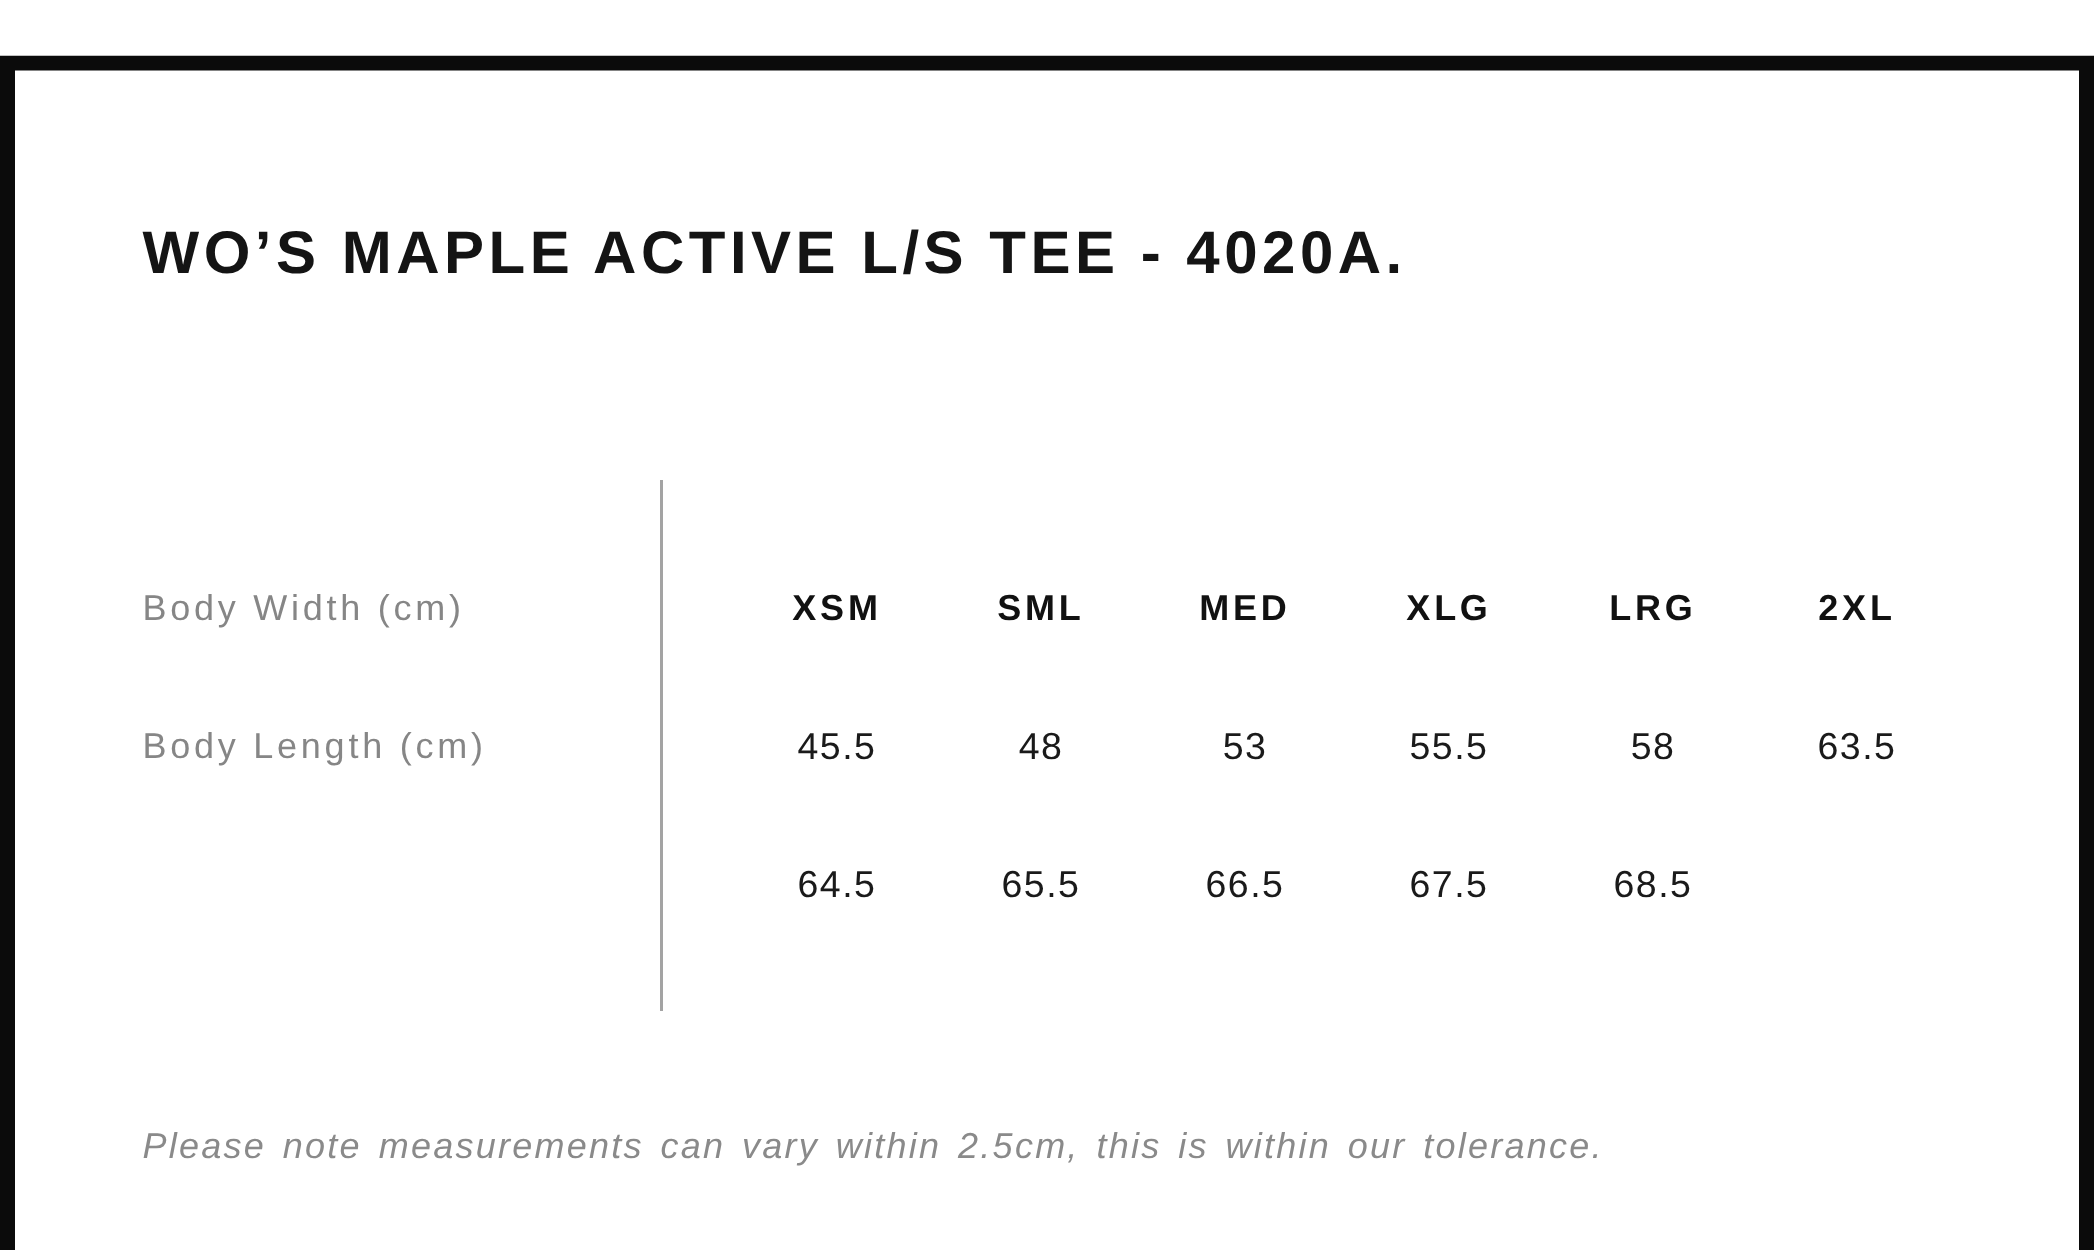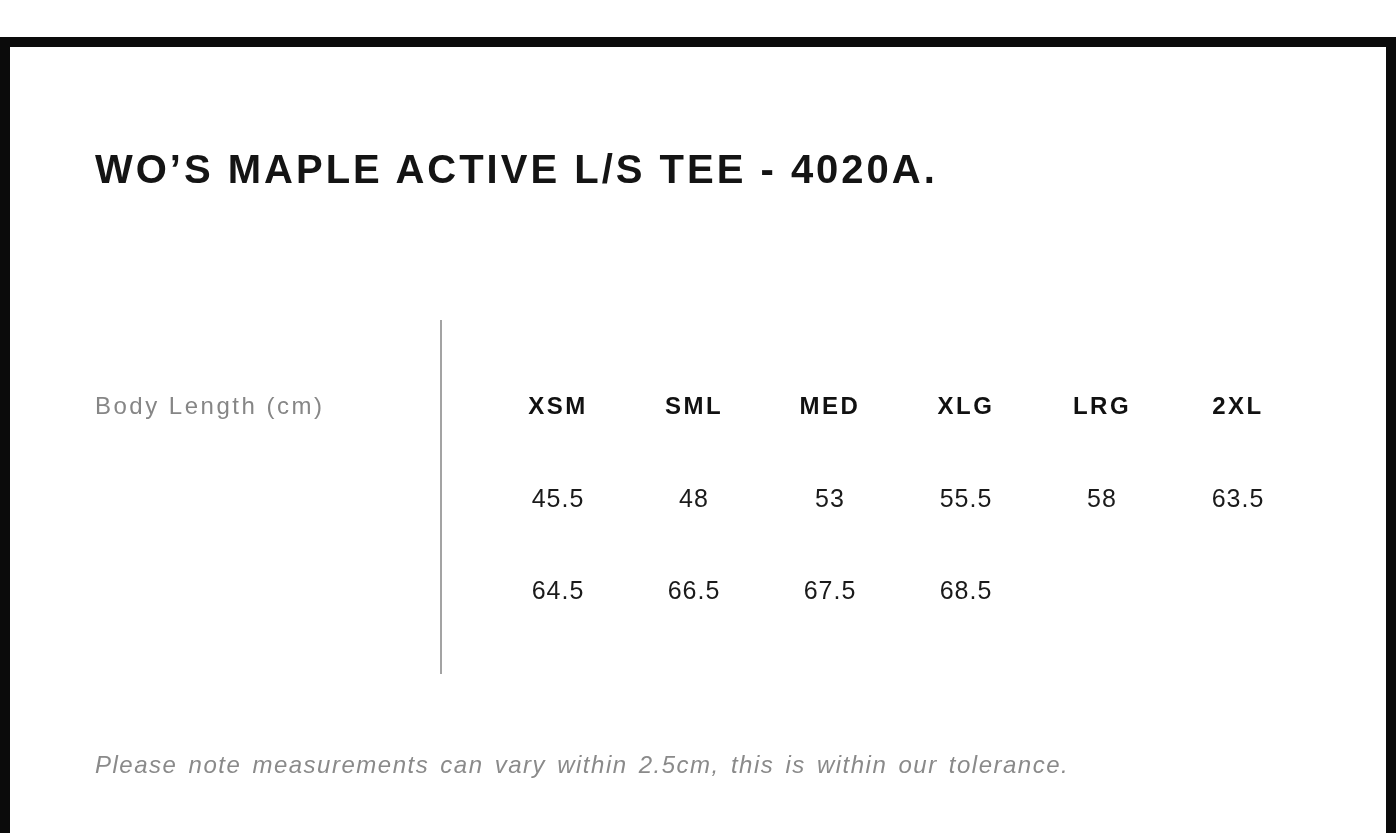--- a/index.html
+++ b/index.html
@@ -100,39 +100,41 @@
 </head>
 <body>
 
 <div class="page">
   <div class="frame"></div>
 
   <h1 class="title">WO’S MAPLE ACTIVE L/S TEE - 4020A.</h1>
 
   <div class="size-table">
     <div class="col-labels">
+      <div class="cell rowlabel">Body Width (cm)</div>
       <div class="cell rowlabel">Body Length (cm)</div>
     </div>
 
     <div class="col-values">
       <div class="cell center head">XSM</div>
       <div class="cell center head">SML</div>
       <div class="cell center head">MED</div>
       <div class="cell center head">XLG</div>
       <div class="cell center head">LRG</div>
       <div class="cell center head">2XL</div>
 
       <div class="cell center value">45.5</div>
       <div class="cell center value">48</div>
       <div class="cell center value">53</div>
       <div class="cell center value">55.5</div>
       <div class="cell center value">58</div>
 
       <div class="cell center value">63.5</div>
       <div class="cell center value">64.5</div>
+      <div class="cell center value">65.5</div>
       <div class="cell center value">66.5</div>
       <div class="cell center value">67.5</div>
       <div class="cell center value">68.5</div>
     </div>
   </div>
 
   <p class="note">Please note measurements can vary within 2.5cm, this is within our tolerance.</p>
 </div>
 
 </body></html>

